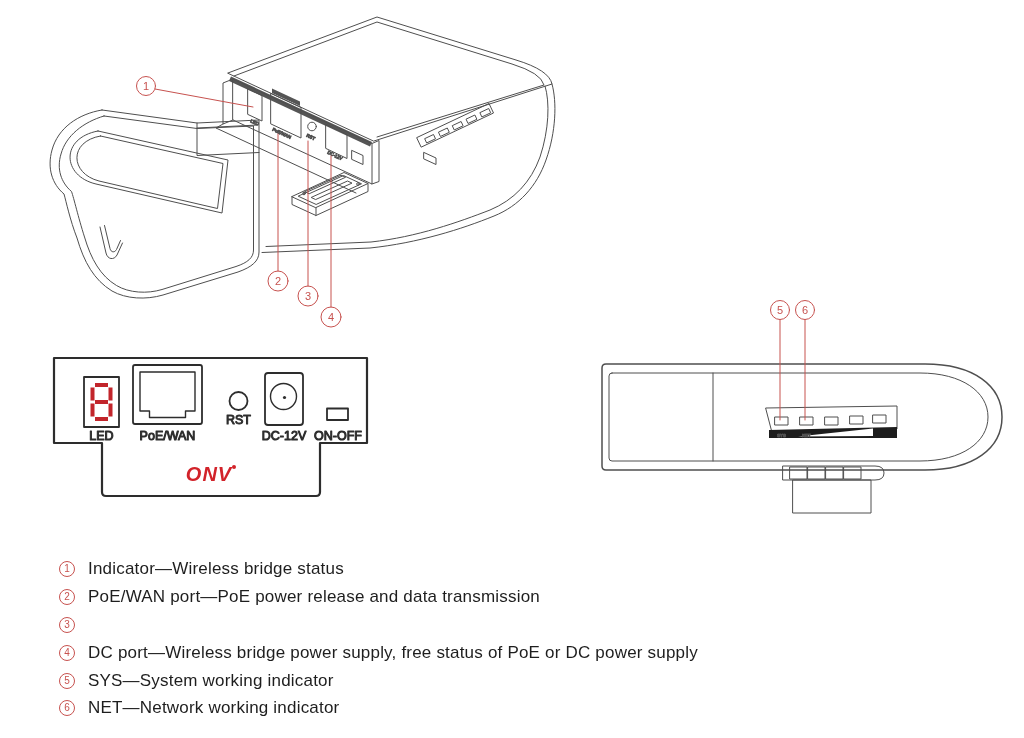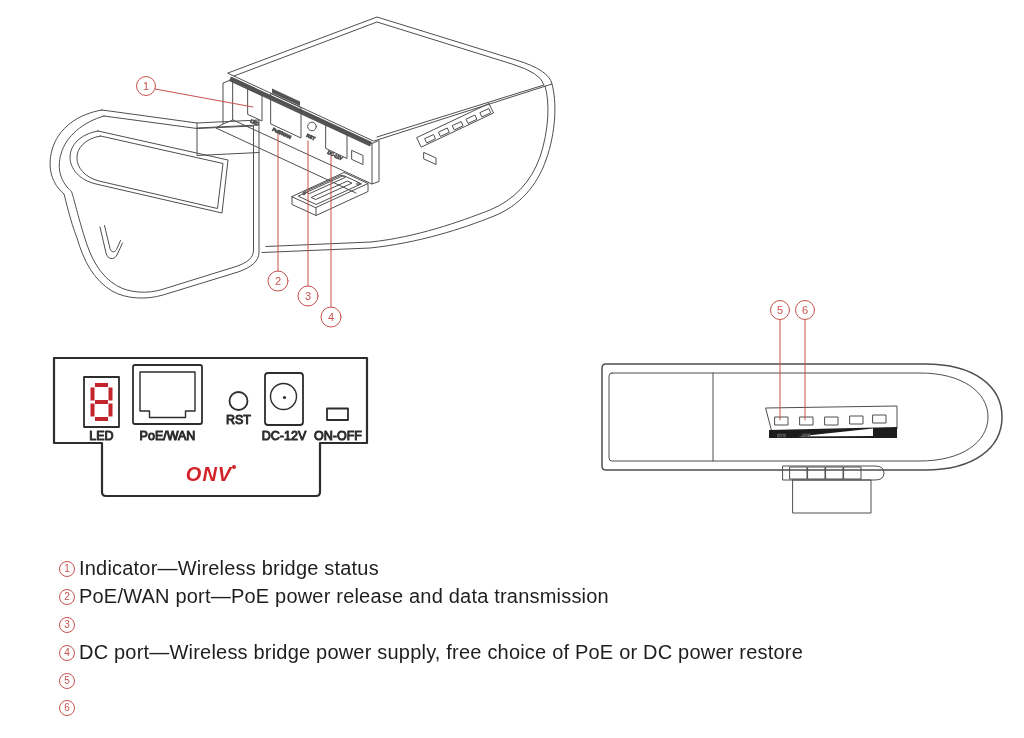--- a/index.html
+++ b/index.html
@@ -23,21 +23,21 @@
   .cnum{font-family:"Liberation Sans",sans-serif;font-size:11px;fill:var(--callout);text-anchor:middle;}
   .logo{font-family:"Liberation Sans",sans-serif;font-style:italic;font-weight:700;
         font-size:20px;fill:var(--red);text-anchor:middle;letter-spacing:1px;}
 
   
   .legend{position:absolute;left:59px;top:555px;}
   .lrow{display:flex;align-items:center;height:27.9px;}
   .lcirc{flex:0 0 auto;width:14px;height:14px;border:1.4px solid var(--callout);
          border-radius:50%;color:var(--callout);font-size:10px;line-height:14px;
          text-align:center;box-sizing:content-box;}
-  .ltext{margin-left:4px;font-size:20px;color:var(--text);letter-spacing:0.2px;white-space:nowrap;}
+  .ltext{margin-left:13px;font-size:17px;color:var(--text);letter-spacing:0.2px;white-space:nowrap;}
 </style>
 </head>
 <body>
 
 <div class="page">
 
 <svg class="art" width="1024" height="738" viewBox="0 0 1024 738">
 
   <g fill="none" stroke="var(--line)" stroke-width="1" stroke-linejoin="round" stroke-linecap="round">
 
@@ -202,23 +202,25 @@
   </div>
   <div class="lrow">
     <span class="lcirc">2</span>
     <span class="ltext">PoE/WAN port—PoE power release and data transmission</span>
   </div>
   <div class="lrow">
     <span class="lcirc">3</span>
   </div>
   <div class="lrow">
     <span class="lcirc">4</span>
-    <span class="ltext">DC port—Wireless bridge power supply, free choice of PoE or DC power restore</span>
+    <span class="ltext">DC port—Wireless bridge power supply, free status of PoE or DC power supply</span>
   </div>
   <div class="lrow">
     <span class="lcirc">5</span>
+    <span class="ltext">SYS—System working indicator</span>
   </div>
   <div class="lrow">
     <span class="lcirc">6</span>
+    <span class="ltext">NET—Network working indicator</span>
   </div>
 </div>
 
 </div>
 
 </body></html>

